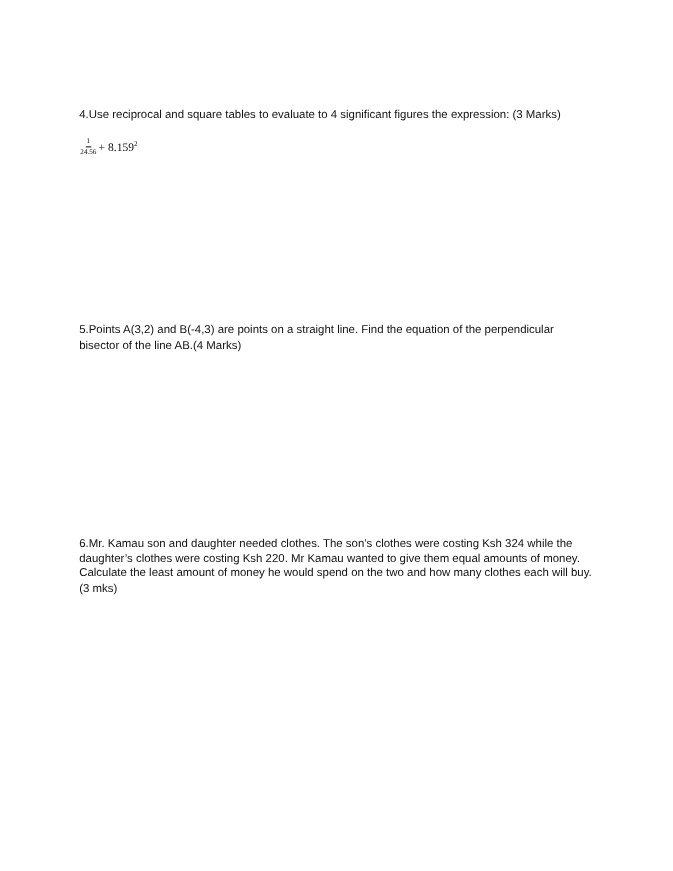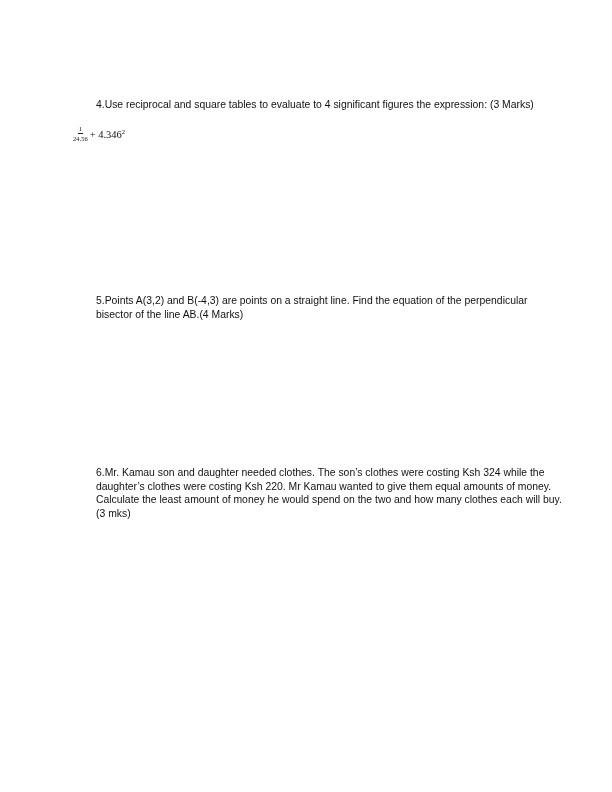--- a/index.html
+++ b/index.html
@@ -1,38 +1,38 @@
 <!DOCTYPE html>
 <html><head>
 <meta charset="utf-8">
 <style>
   html, body { margin: 0; padding: 0; background: #ffffff; }
   body { width: 612px; height: 792px; position: relative; overflow: hidden;
          font-family: "Liberation Sans", sans-serif; color: #111; }
-  .q { position: absolute; left: 72px; width: 470px; font-size: 10.4px; line-height: 13.6px; margin-left: 24px; }
+  .q { position: absolute; left: 72px; width: 470px; font-size: 10.4px; line-height: 13.6px; }
   #q4 { top: 98px; }
   #q5 { top: 294px; }
-  #q6 { top: 466px; }
+  #q6 { top: 488px; }
   .expr { position: absolute; left: 73px; top: 125px; font-family: "Liberation Serif", serif;
           font-size: 10.5px; display: flex; align-items: center; }
   .frac { display: inline-flex; flex-direction: column; align-items: center; margin-right: 2px; }
   .frac .num { font-size: 6.5px; line-height: 7px; border-bottom: 0.8px solid #222; padding: 0 1px 1px; }
   .frac .den { font-size: 6.5px; line-height: 8px; padding-top: 1px; }
   .rest sup { font-size: 6.5px; vertical-align: 4px; }
 </style>
 </head>
 <body>
 
 <div class="q" id="q4">4.Use reciprocal and square tables to evaluate to 4 significant figures the expression: (3 Marks)</div>
 
 <div class="expr">
   <span class="frac">
     <span class="num">1</span>
     <span class="den">24.56</span>
   </span>
   <span class="rest">
-    <span>+ </span><span>4.346</span><sup>2</sup>
+    <span>+ </span><span>8.159</span><sup>2</sup>
   </span>
 </div>
 
 <div class="q" id="q5">5.Points A(3,2) and B(-4,3) are points on a straight line. Find the equation of the perpendicular bisector of the line AB.(4 Marks)</div>
 
 <div class="q" id="q6">6.Mr. Kamau son and daughter needed clothes. The son’s clothes were costing Ksh 324 while the daughter’s clothes were costing Ksh 220. Mr Kamau wanted to give them equal amounts of money. Calculate the least amount of money he would spend on the two and how many clothes each will buy. (3 mks)</div>
 
 </body></html>

